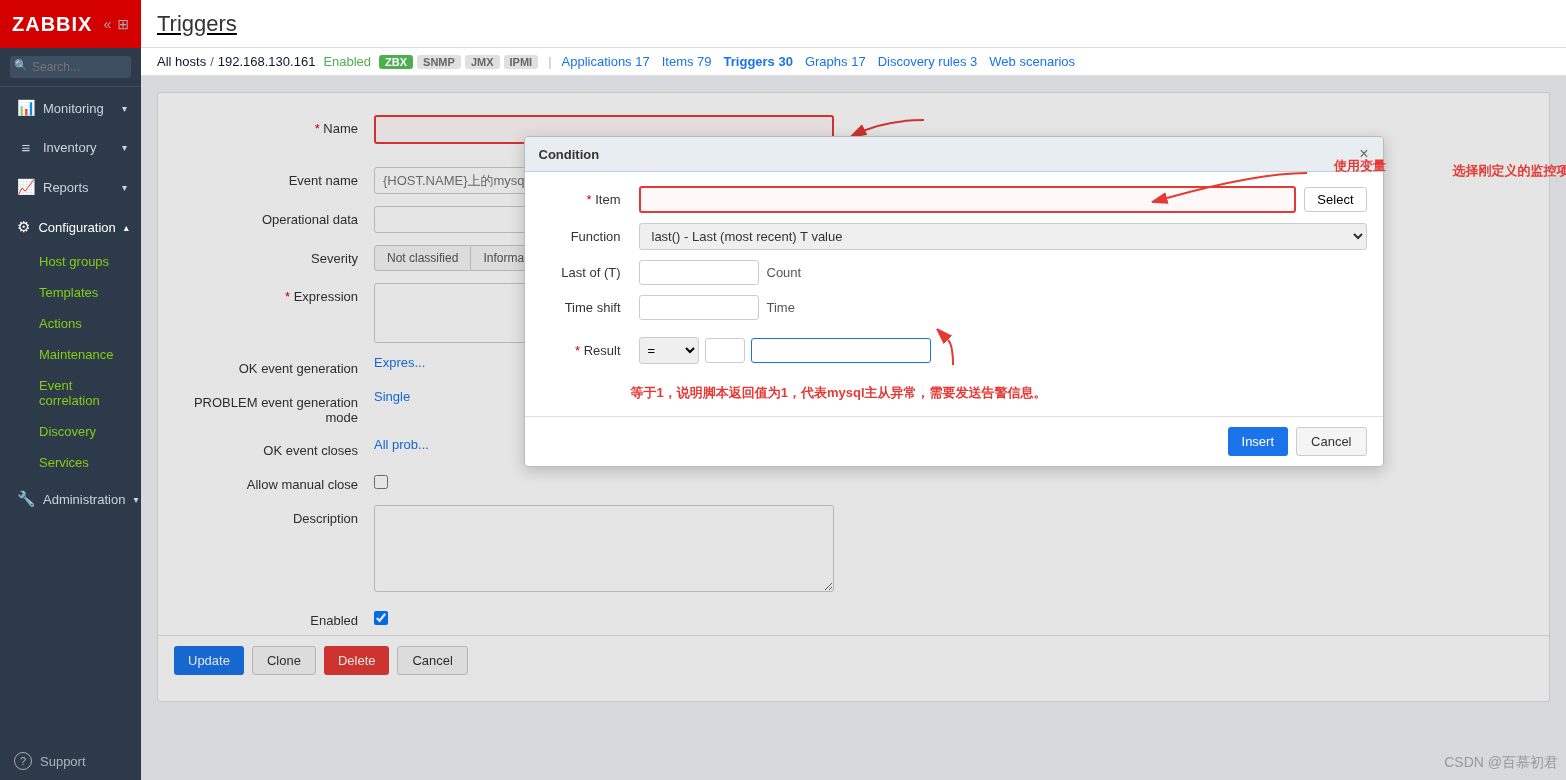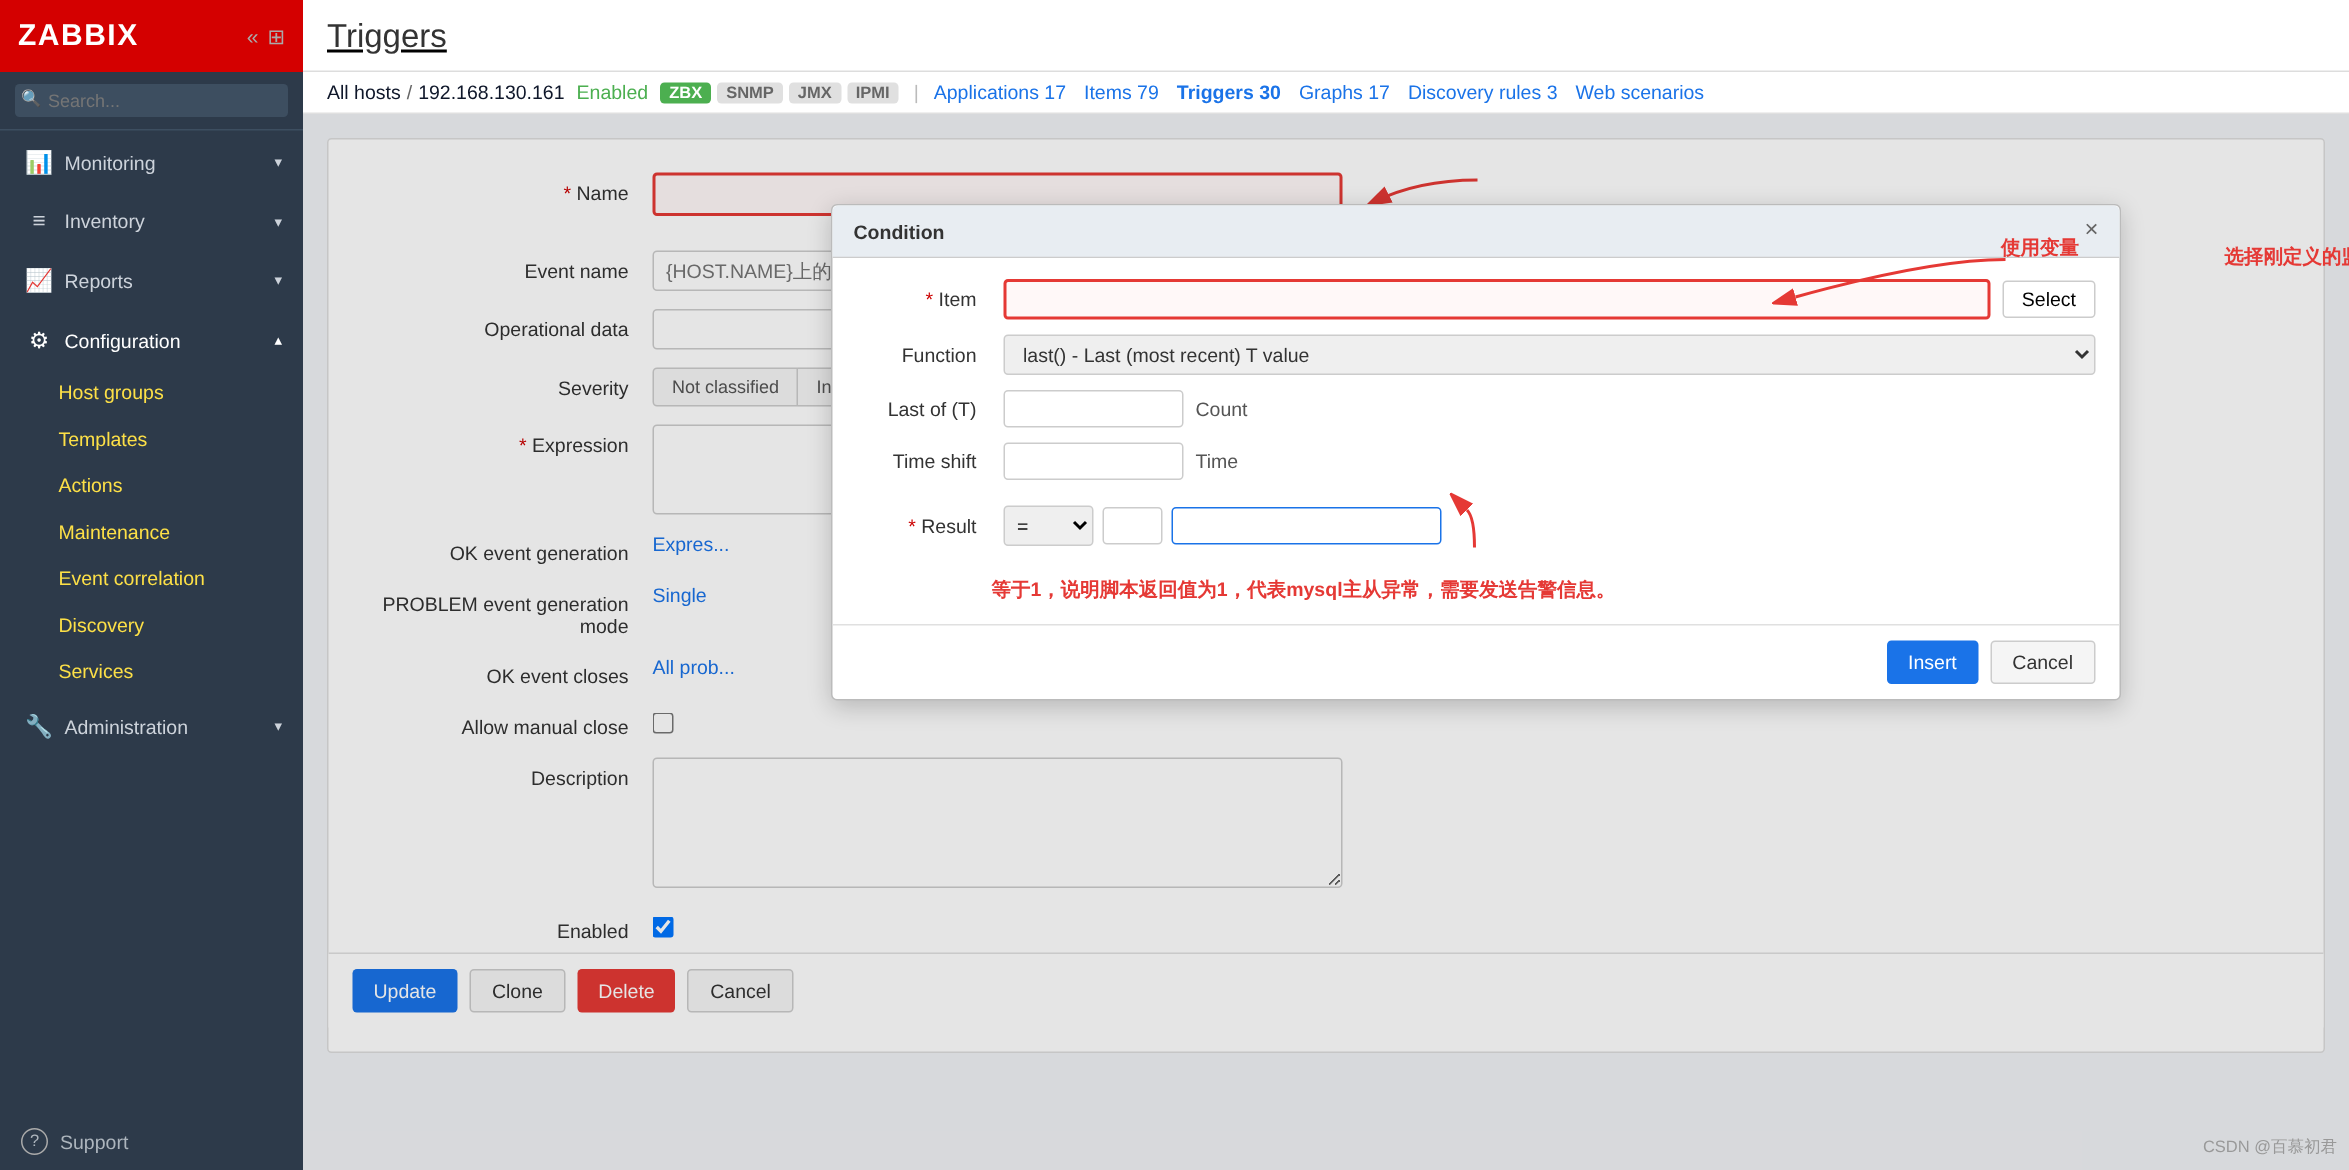--- a/index.html
+++ b/index.html
@@ -1,20 +1,20 @@
 <!DOCTYPE html>
 <html><head>
   <meta charset="utf-8">
   <style>
     * { box-sizing: border-box; margin: 0; padding: 0; font-family: Arial, sans-serif; font-size: 13px; }
     body { background: #f0f0f0; display: flex; height: 780px; overflow: hidden; }
 
     
     #sidebar {
-      width: 202px;
+      width: 141px;
       background: #2d3a4a;
       color: #cdd3db;
       display: flex;
       flex-direction: column;
       flex-shrink: 0;
       height: 100%;
     }
     #sidebar-logo {
       background: #d40000;
       padding: 8px 12px;
@@ -69,21 +69,21 @@
     .nav-item.active { color: #fff; }
     .nav-item .nav-icon { font-size: 15px; width: 18px; text-align: center; }
     .nav-item .nav-label { flex: 1; }
     .nav-item .nav-arrow { font-size: 10px; }
 
     .nav-sub-item {
       display: flex;
       align-items: center;
       padding: 8px 14px 8px 36px;
       cursor: pointer;
-      color: #fde047;
+      color: #84cc16;
       border-left: 3px solid transparent;
     }
     .nav-sub-item.active {
       color: #fff;
       border-left: 3px solid #1e88e5;
       background: #374858;
     }
 
     .nav-section { margin-top: 2px; }
 
@@ -423,21 +423,21 @@
       font-size: 16px;
       font-weight: bold;
       z-index: 201;
     }
 
     .watermark {
       position: absolute;
       bottom: 8px;
       right: 8px;
       color: #999;
-      font-size: 11px;
+      font-size: 14px;
       z-index: 201;
     }
 
     .form-row-expression {
       display: flex;
       align-items: flex-start;
       padding: 6px 16px;
     }
 
     .checkbox-control input[type=checkbox] { width: 14px; height: 14px; cursor: pointer; }

